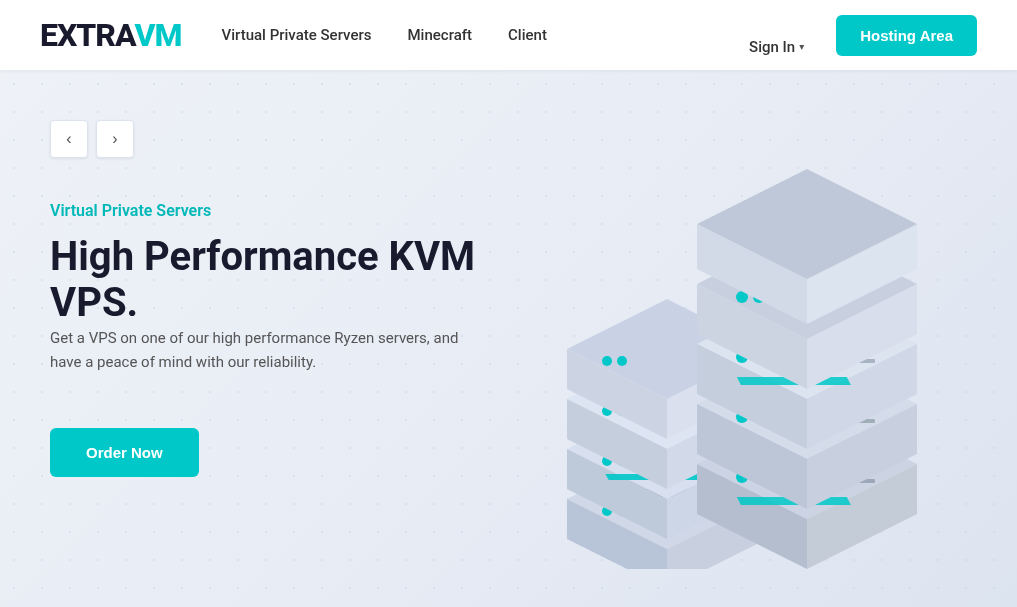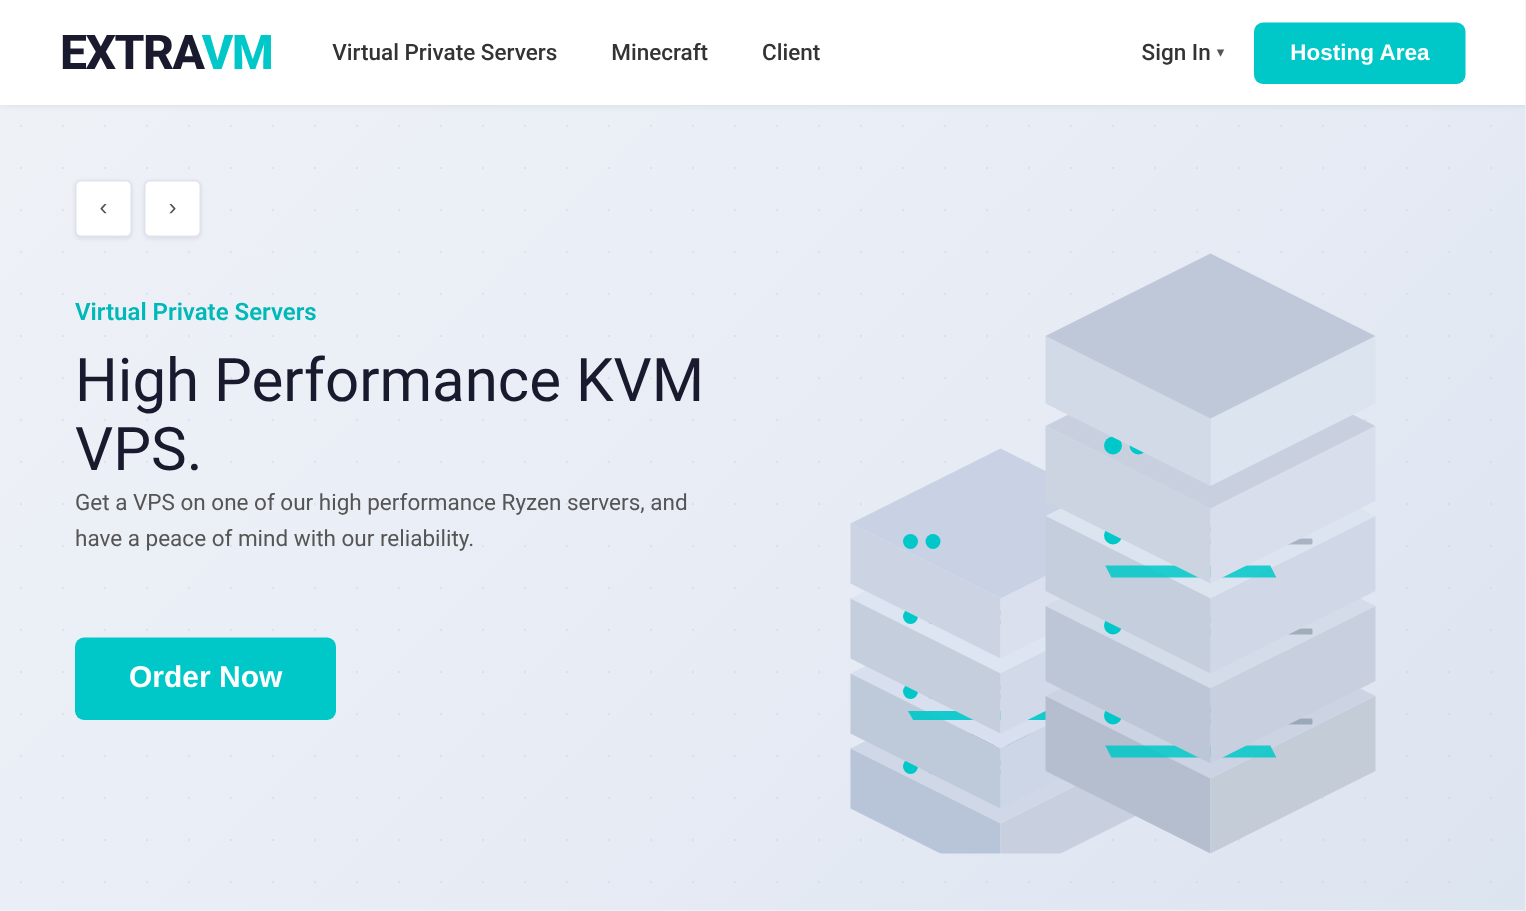--- a/index.html
+++ b/index.html
@@ -51,22 +51,22 @@
     .nav-link {
       font-size: 15px;
       color: #333;
       text-decoration: none;
       font-weight: 500;
       cursor: pointer;
     }
 
     .nav-right {
       display: flex;
-      align-items: center;
-      gap: 20px;
+      align-items: flex-end;
+      gap: 32px;
     }
 
     .sign-in {
       font-size: 15px;
       color: #333;
       cursor: pointer;
       display: flex;
       align-items: center;
       gap: 4px;
       font-weight: 500;
@@ -141,40 +141,40 @@
 
     .hero-subtitle {
       font-size: 16px;
       font-weight: 600;
       color: #00b8b8;
       margin-bottom: 14px;
     }
 
     .hero-title {
       font-size: 40px;
-      font-weight: 400;
+      font-weight: 700;
       color: #1a1a2e;
       line-height: 1.15;
     }
 
     .hero-desc {
       font-size: 15px;
       color: #555;
       line-height: 1.6;
       margin-bottom: 54px;
       max-width: 430px;
     }
 
     .order-btn {
       background: #00c8c8;
       color: #fff;
       border: none;
       padding: 16px 36px;
       border-radius: 6px;
-      font-size: 20px;
+      font-size: 15px;
       font-weight: 600;
       cursor: pointer;
     }
 
     
     .hero-image {
       position: absolute;
       right: 20px;
       top: 50%;
       transform: translateY(-50%);

